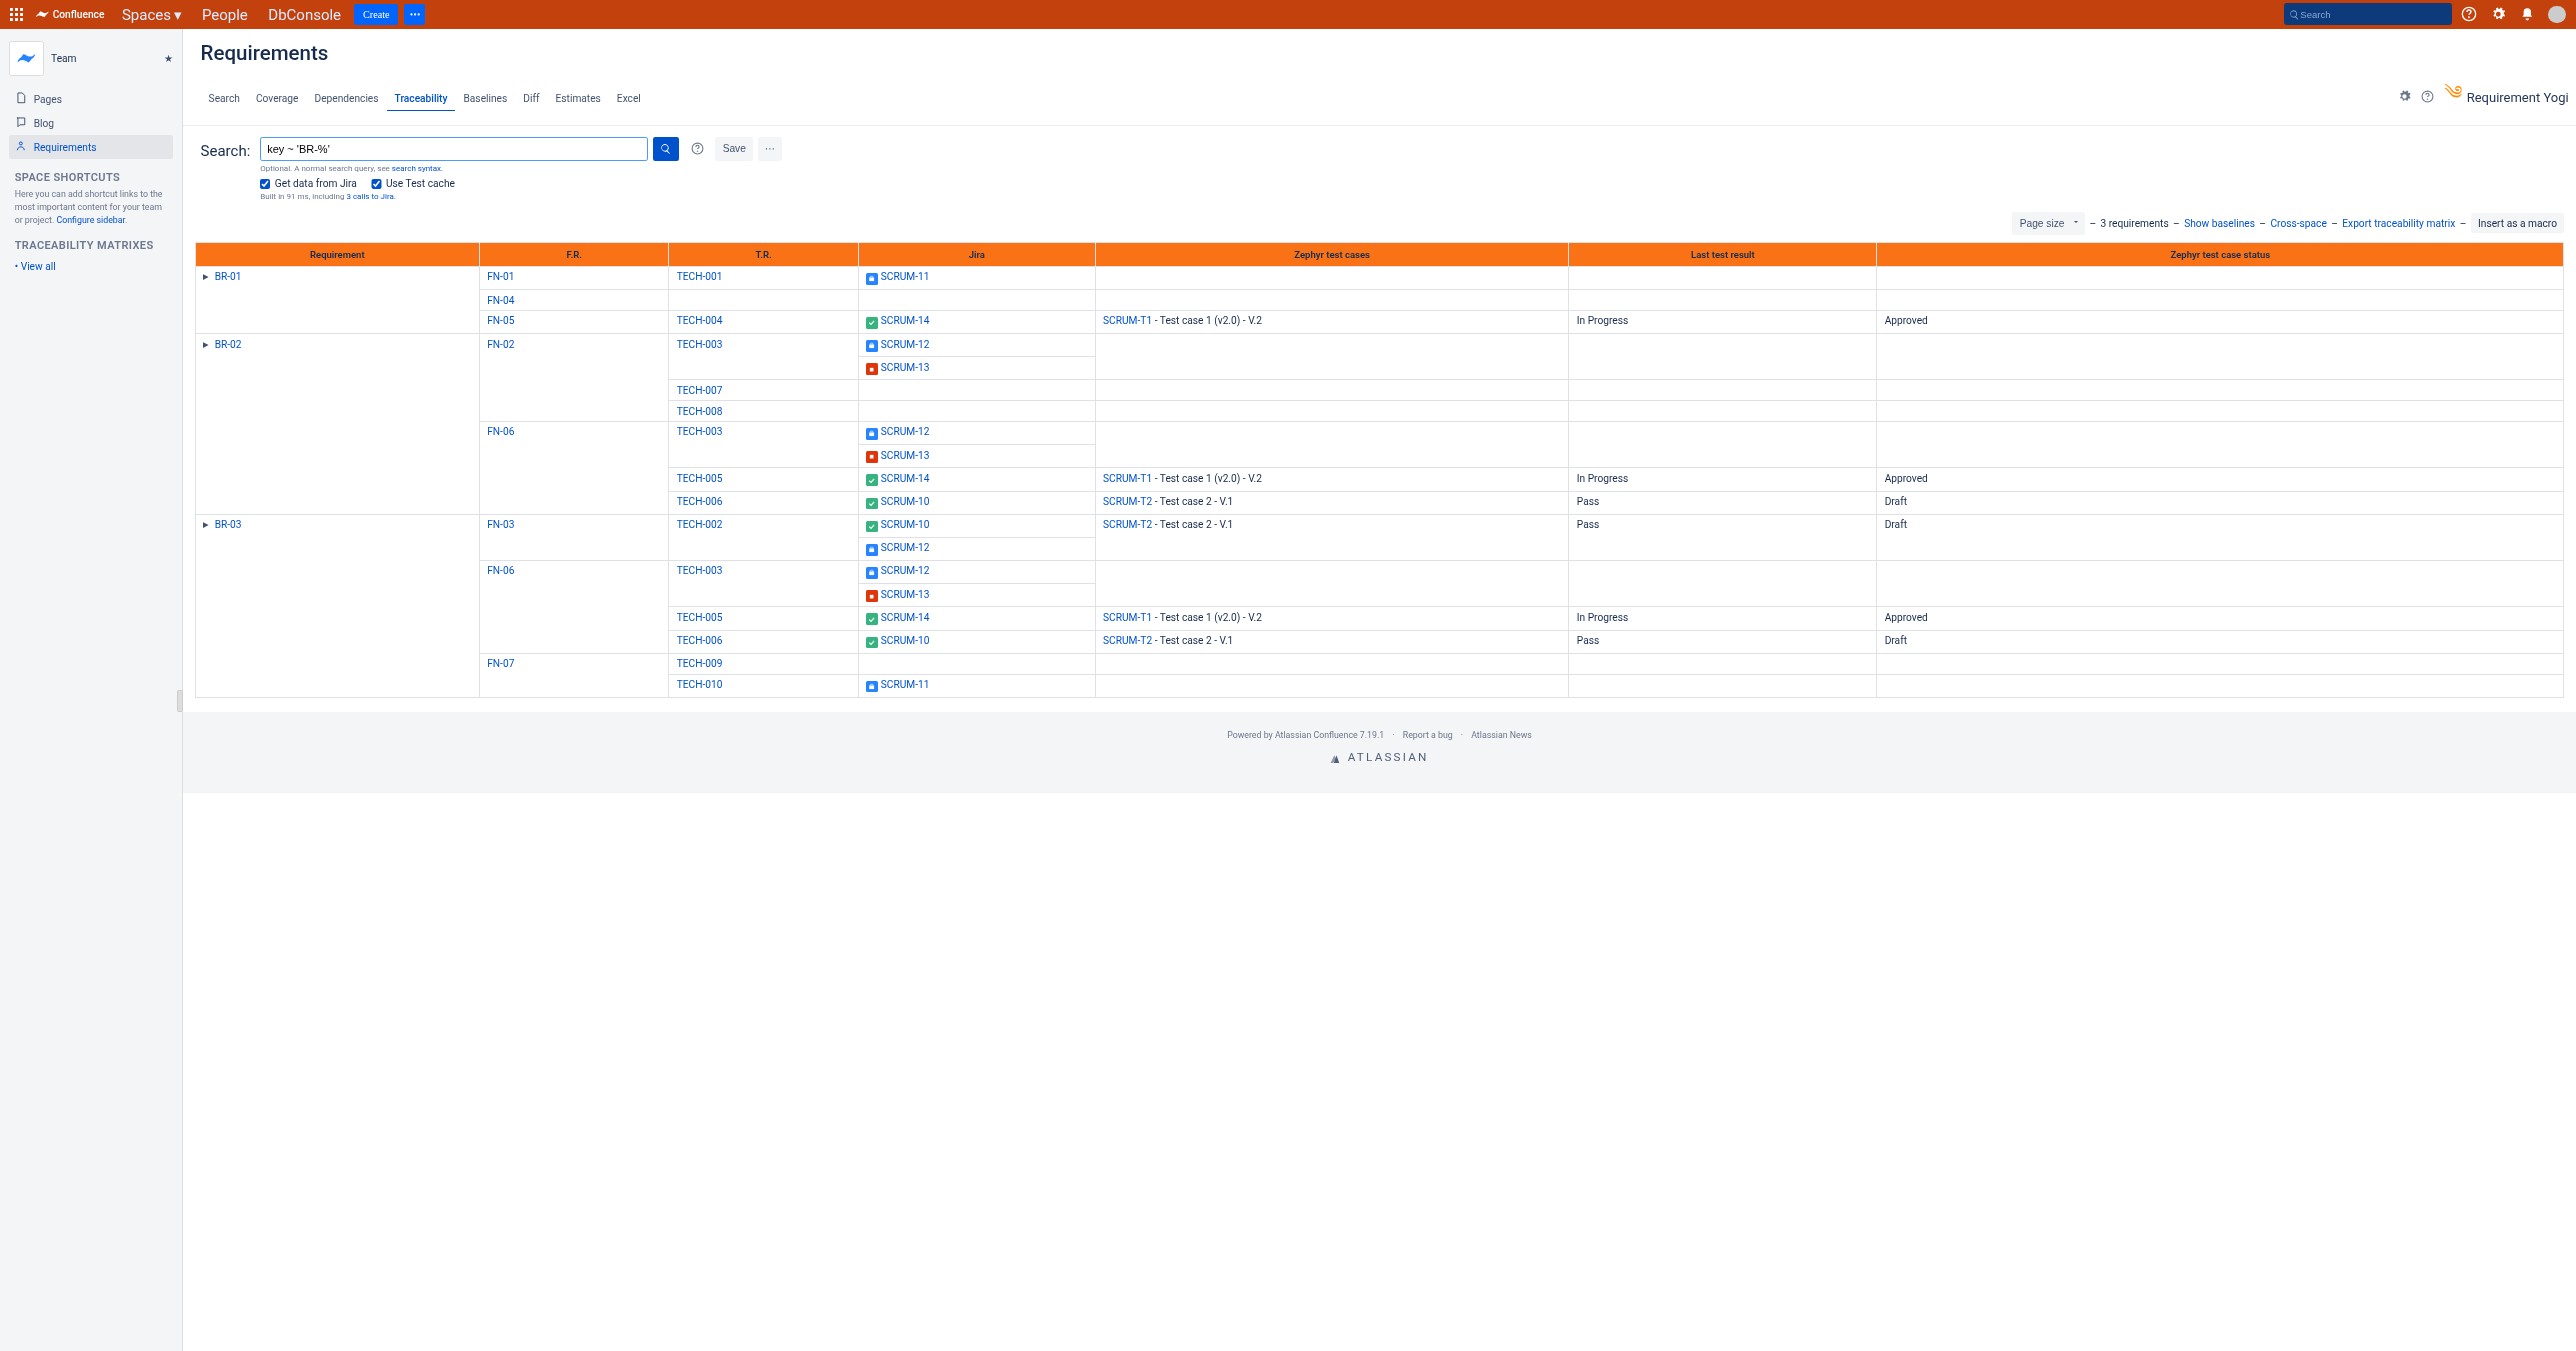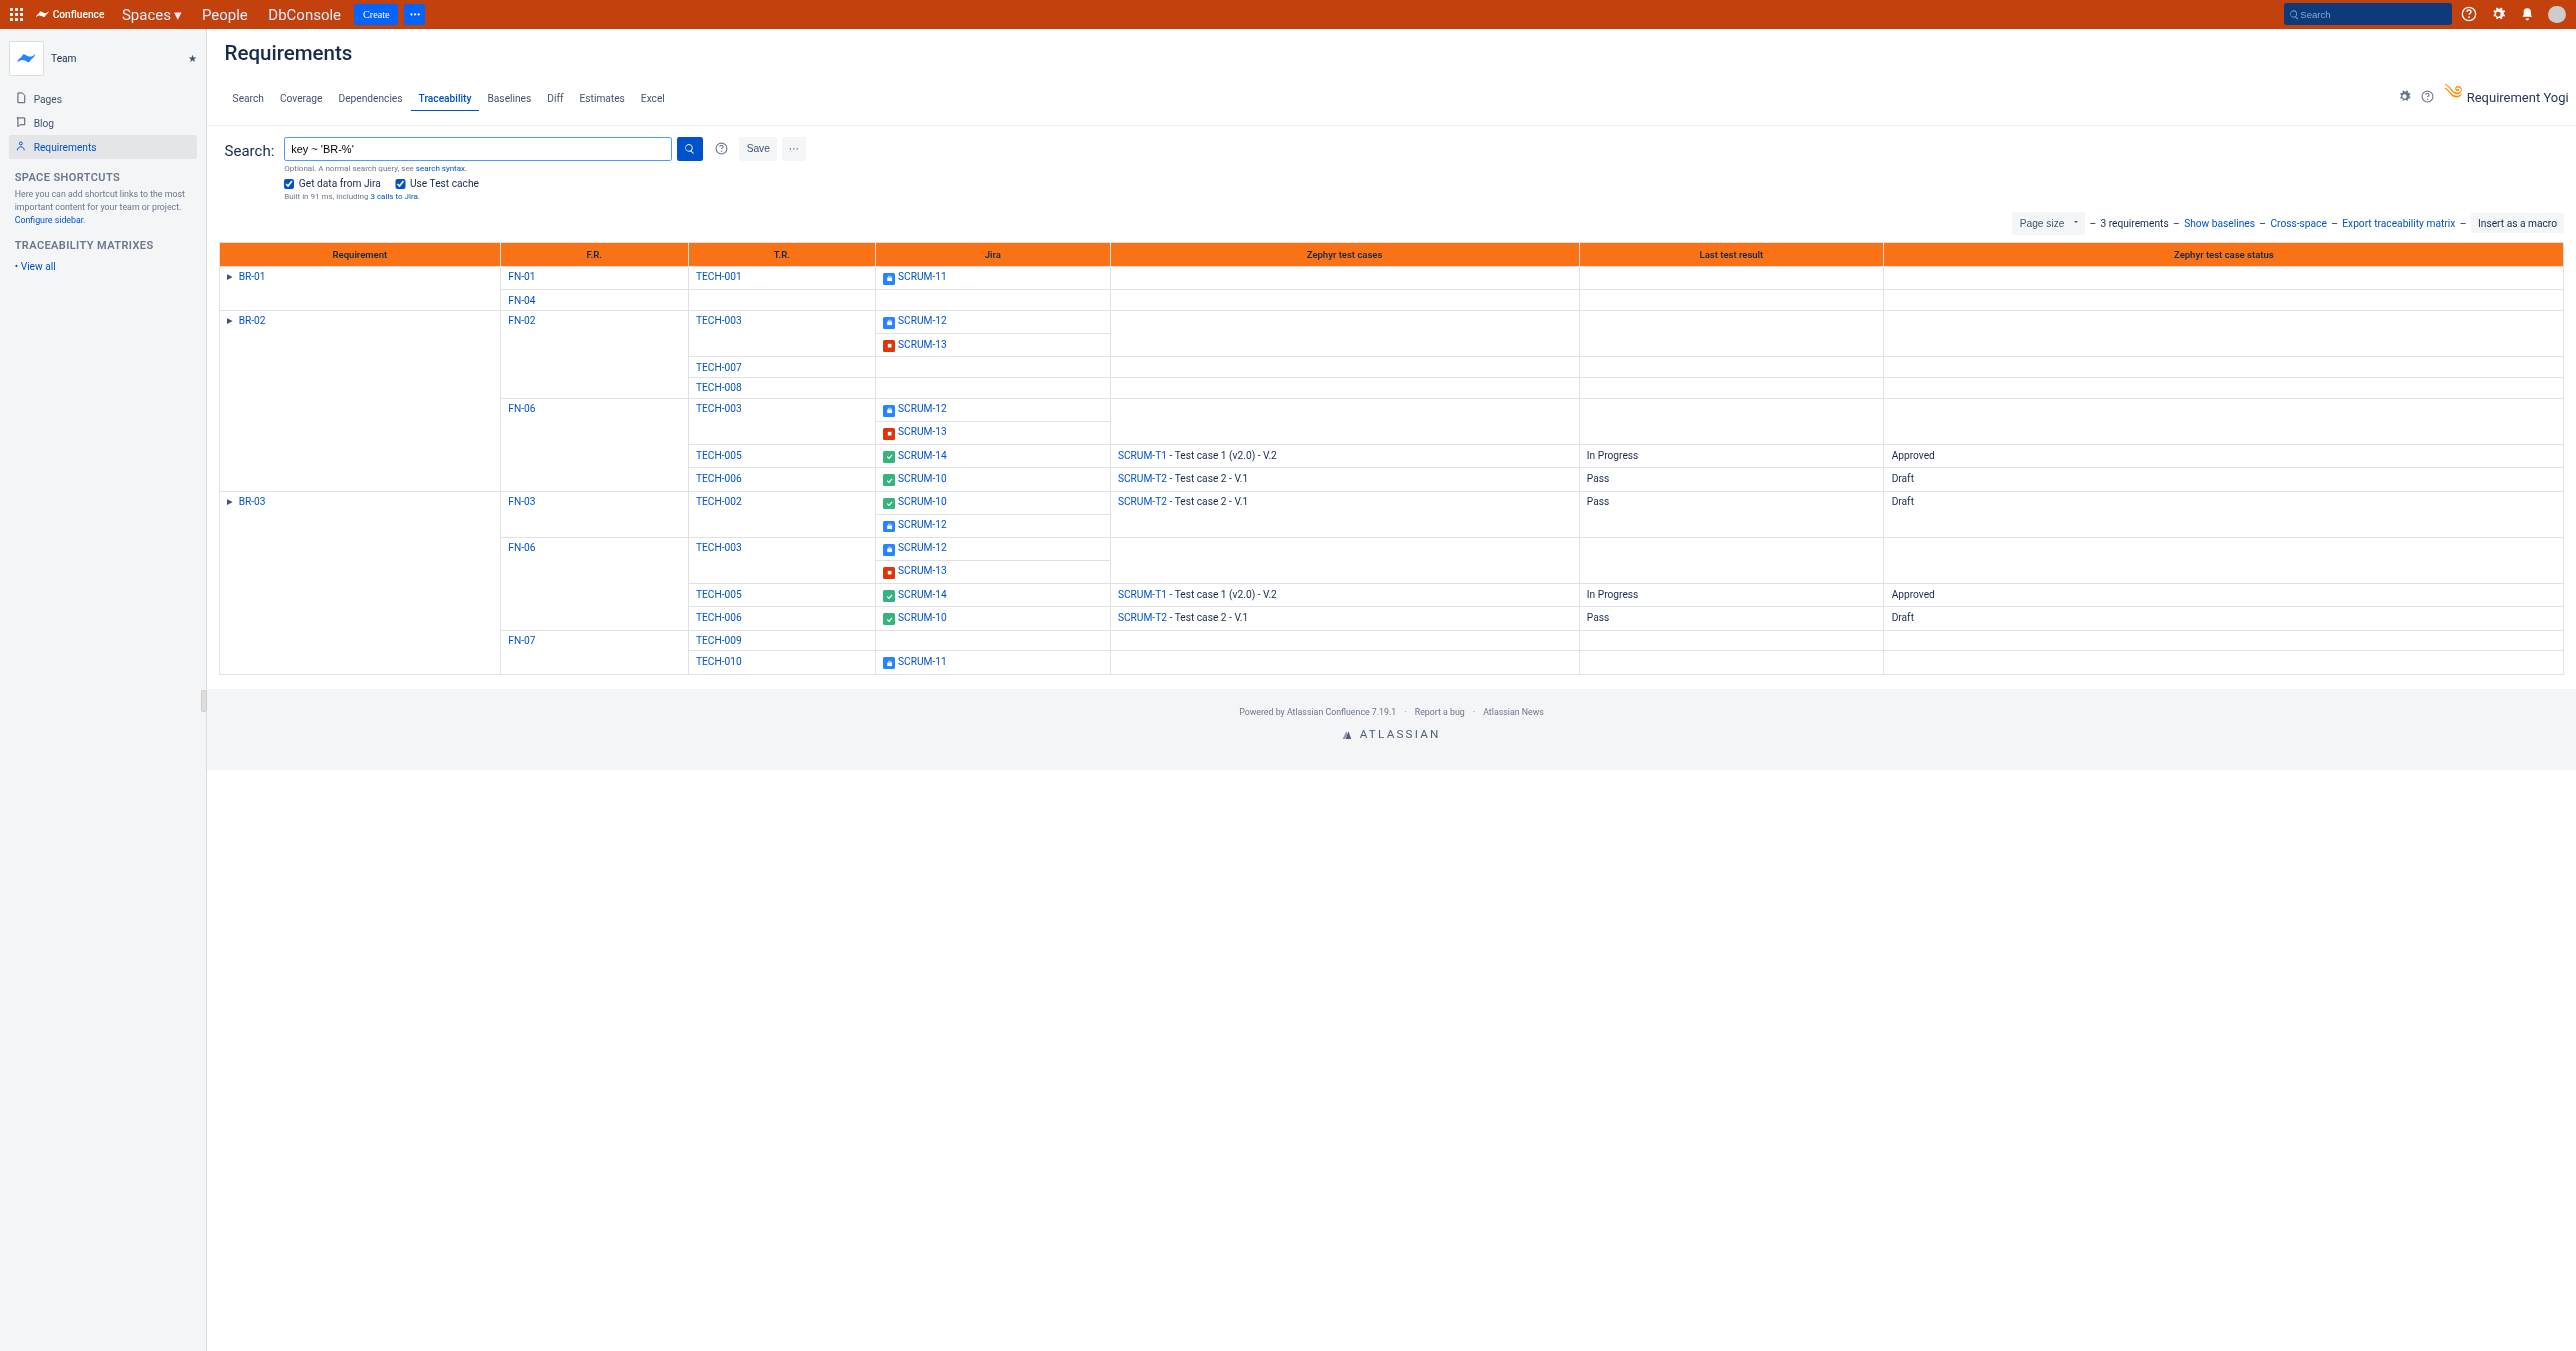--- a/index.html
+++ b/index.html
@@ -18,21 +18,21 @@
 .btn-more { background: #0065ff; color: #fff; border: none; width: 20.5px; height: 20.5px; border-radius: 2.2px; cursor: pointer; display: flex; align-items: center; justify-content: center; }
 .topnav-right { margin-left: auto; display: flex; align-items: center; gap: 5.9px; }
 .search-box { background: #0d3a7a; border-radius: 2.9px; display: flex; align-items: center; padding: 0 5.9px; height: 22px; width: 168px; }
 .search-box input { background: transparent; border: none; color: #deebff; outline: none; width: 100%; font-size: 9.5px; }
 .search-box input::placeholder { color: #8ba9d4; }
 .icon-btn { width: 23.4px; height: 23.4px; border-radius: 50%; display: flex; align-items: center; justify-content: center; cursor: pointer; }
 .avatar { width: 17.6px; height: 17.6px; border-radius: 50%; background: #ccc; }
 
 
 .layout { display: flex; height: calc(100vh - 29px); }
-.sidebar { width: 207px; background: #f4f5f7; border-right: 0.7px solid #ddd; padding: 11.7px 8.8px; position: relative; }
+.sidebar { width: 183px; background: #f4f5f7; border-right: 0.7px solid #ddd; padding: 11.7px 8.8px; position: relative; }
 .sidebar-resize { position: absolute; right: -0.7px; top: 50%; background: #ddd; border: 0.7px solid #ccc; border-radius: 1.5px; width: 5.9px; height: 22px; cursor: col-resize; }
 .space-header { display: flex; align-items: center; gap: 7.3px; margin-bottom: 11.7px; }
 .space-icon { width: 35px; height: 35px; background: #fff; border: 0.7px solid #ddd; border-radius: 2.2px; display: flex; align-items: center; justify-content: center; }
 .space-name { font-size: 10.2px; color: #172b4d; flex: 1; }
 .star-icon { color: #42526e; cursor: pointer; }
 .side-item { display: flex; align-items: center; gap: 7.3px; padding: 5.1px 5.9px; border-radius: 2.2px; color: #42526e; cursor: pointer; font-size: 10.2px; }
 .side-item.active { background: #e3e5e8; color: #0052cc; }
 .side-heading { font-size: 11px; font-weight: 600; color: #6b778c; text-transform: uppercase; letter-spacing: 0.4px; margin: 11.7px 5.9px 4.4px; }
 .side-text { font-size: 8.8px; color: #6b778c; padding: 0 5.9px; line-height: 1.5; }
 .side-link { font-size: 10.2px; color: #0052cc; padding: 4.4px 5.9px; display: block; }
@@ -329,20 +329,33 @@
             <tr>
               <td class="group-mid"></td>
               <td class=""><a>FN-04</a></td>
               <td class=""></td>
               <td></td>
               <td class=""></td>
               <td class=""></td>
               <td class=""></td>
             </tr>
             <tr>
+              <td class="group-bot"></td>
+              <td class=""><a>FN-05</a></td>
+              <td class=""><a>TECH-004</a></td>
+              <td><span class="jira-icon green">
+                  <svg viewBox="0 0 12 12">
+                    <path d="M2 6l3 3 5-6" stroke="#fff" stroke-width="2" fill="none"></path>
+                  </svg>
+                </span><a>SCRUM-14</a></td>
+              <td class=""><a>SCRUM-T1</a><span> - Test case 1 (v2.0) - V.2</span></td>
+              <td class="">In Progress</td>
+              <td class="">Approved</td>
+            </tr>
+            <tr>
               <td class="group-top">
                 <div class="req-cell">
                   <span class="expand-arrow">▶</span>
                   <a>BR-02</a>
                 </div>
               </td>
               <td class="group-top"><a>FN-02</a></td>
               <td class="group-top"><a>TECH-003</a></td>
               <td><span class="jira-icon blue">
                   <svg viewBox="0 0 12 12">

